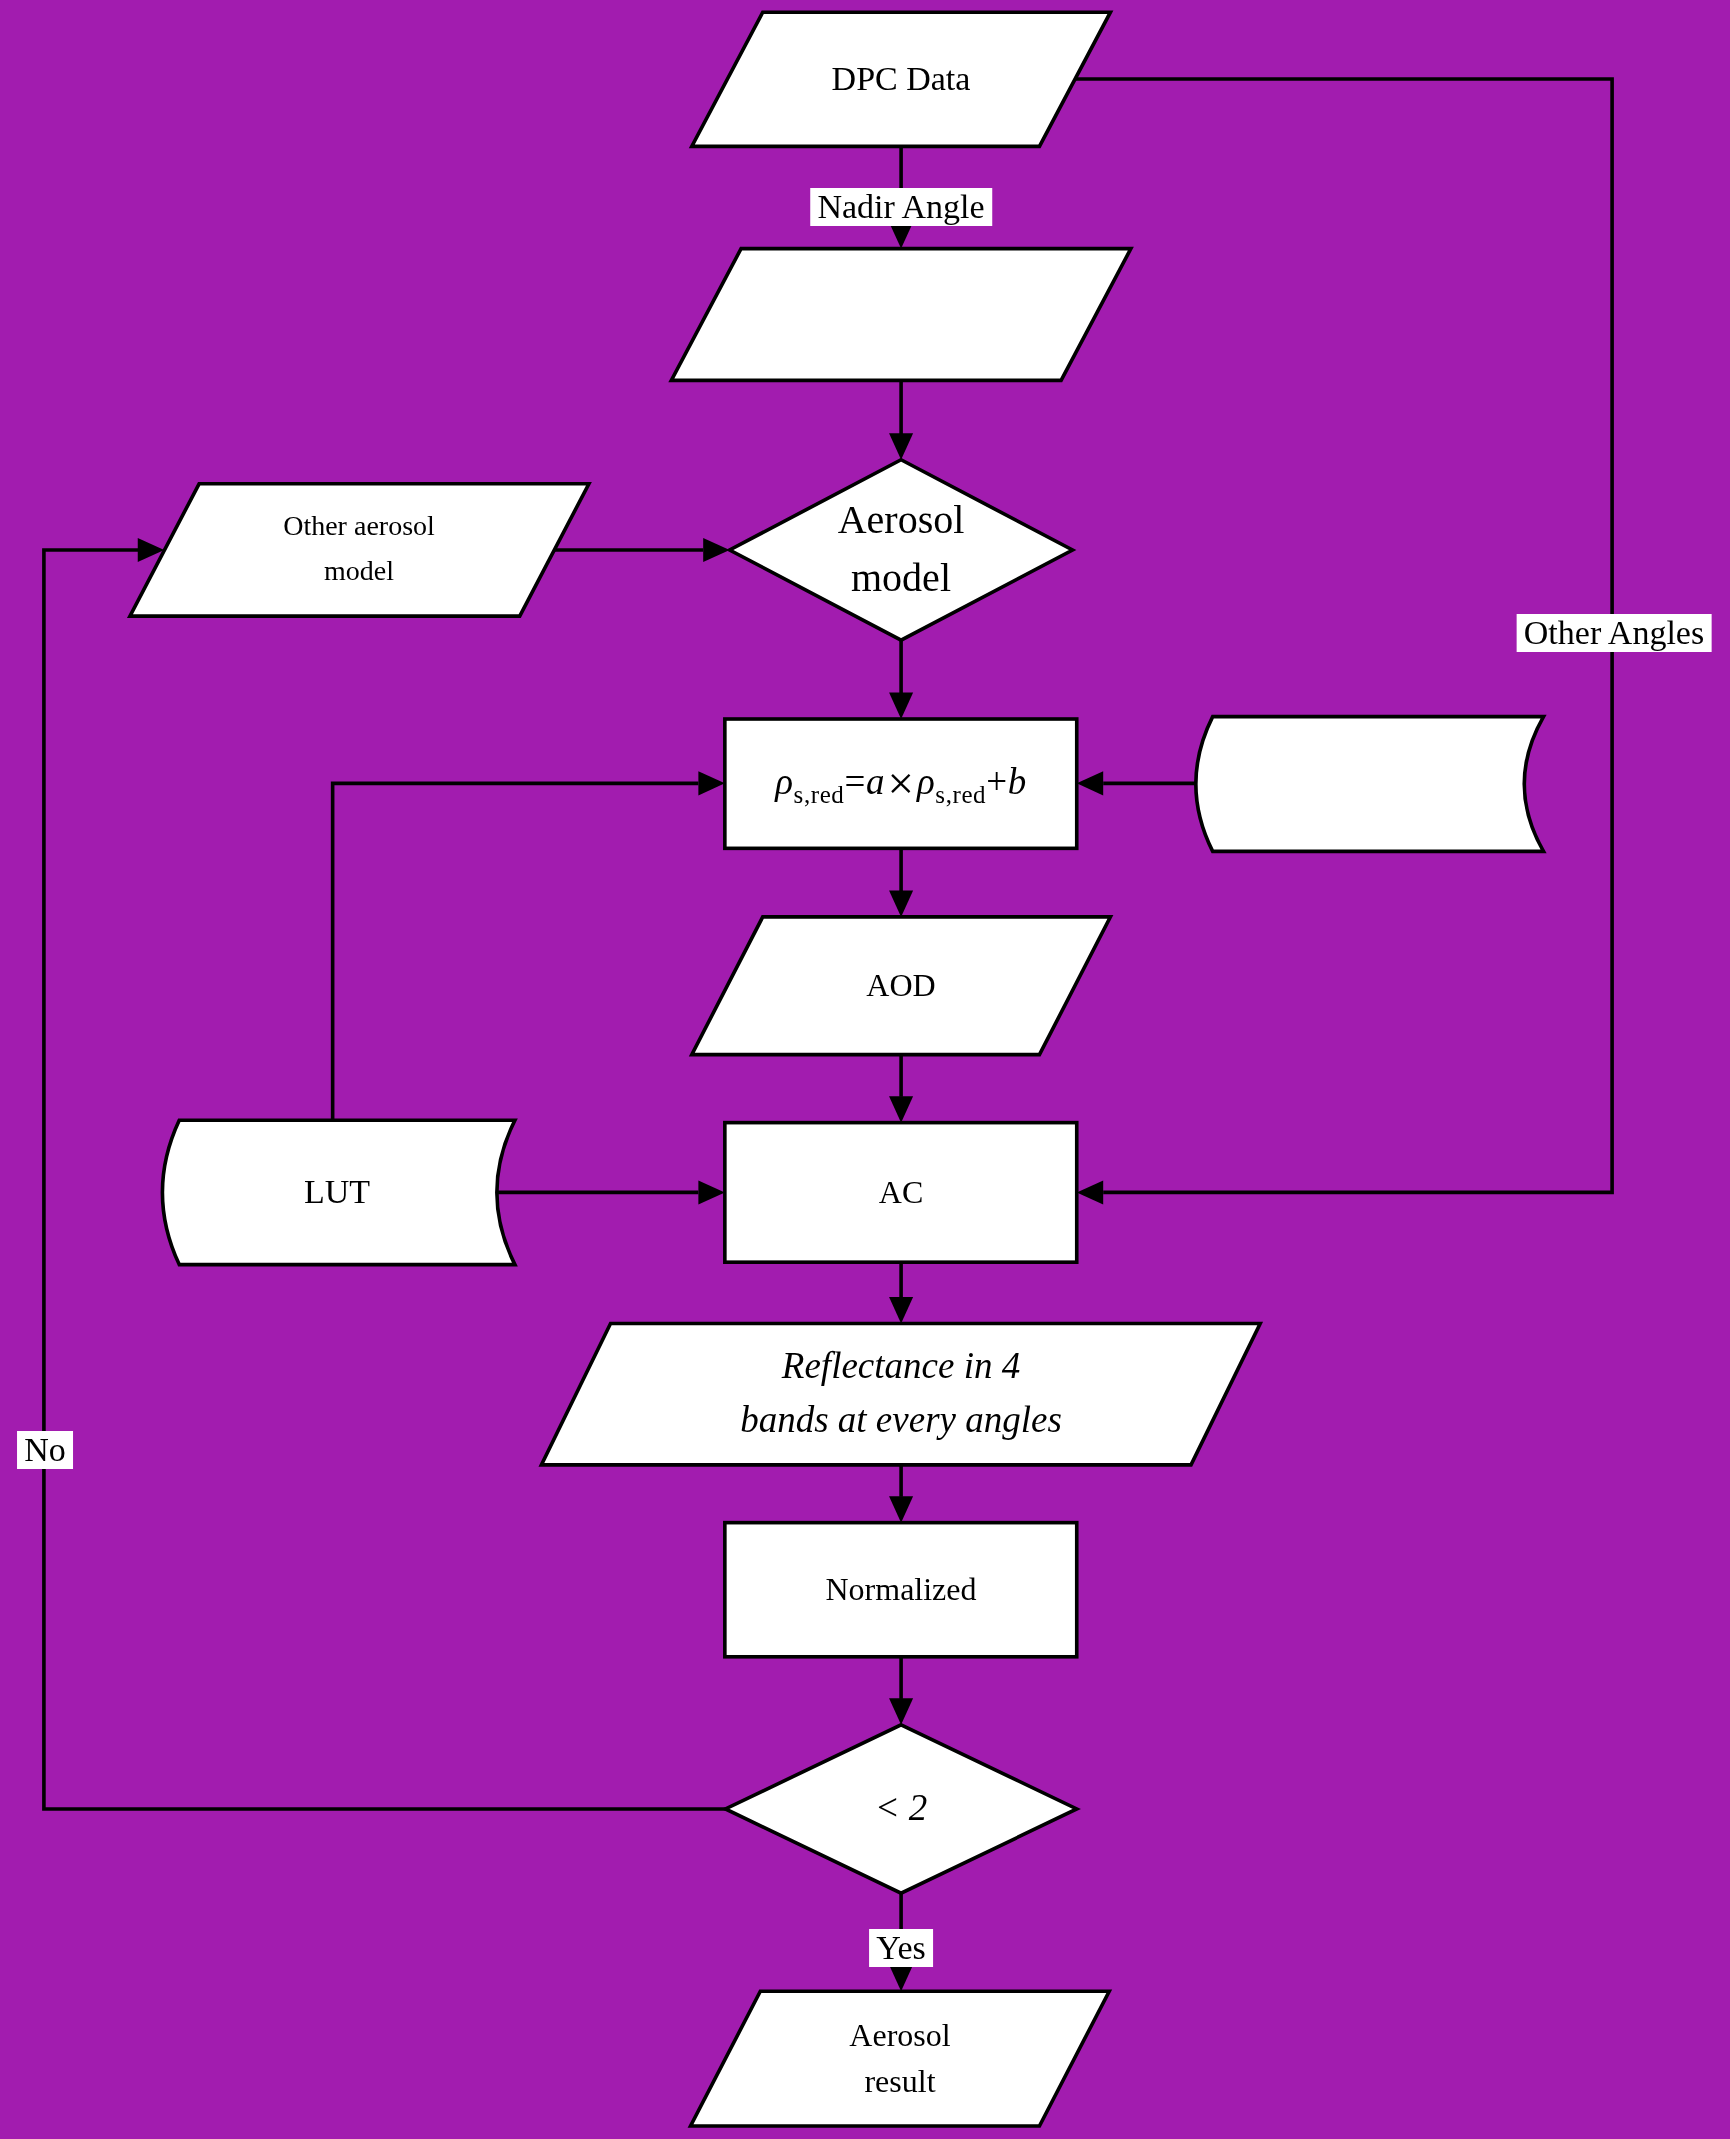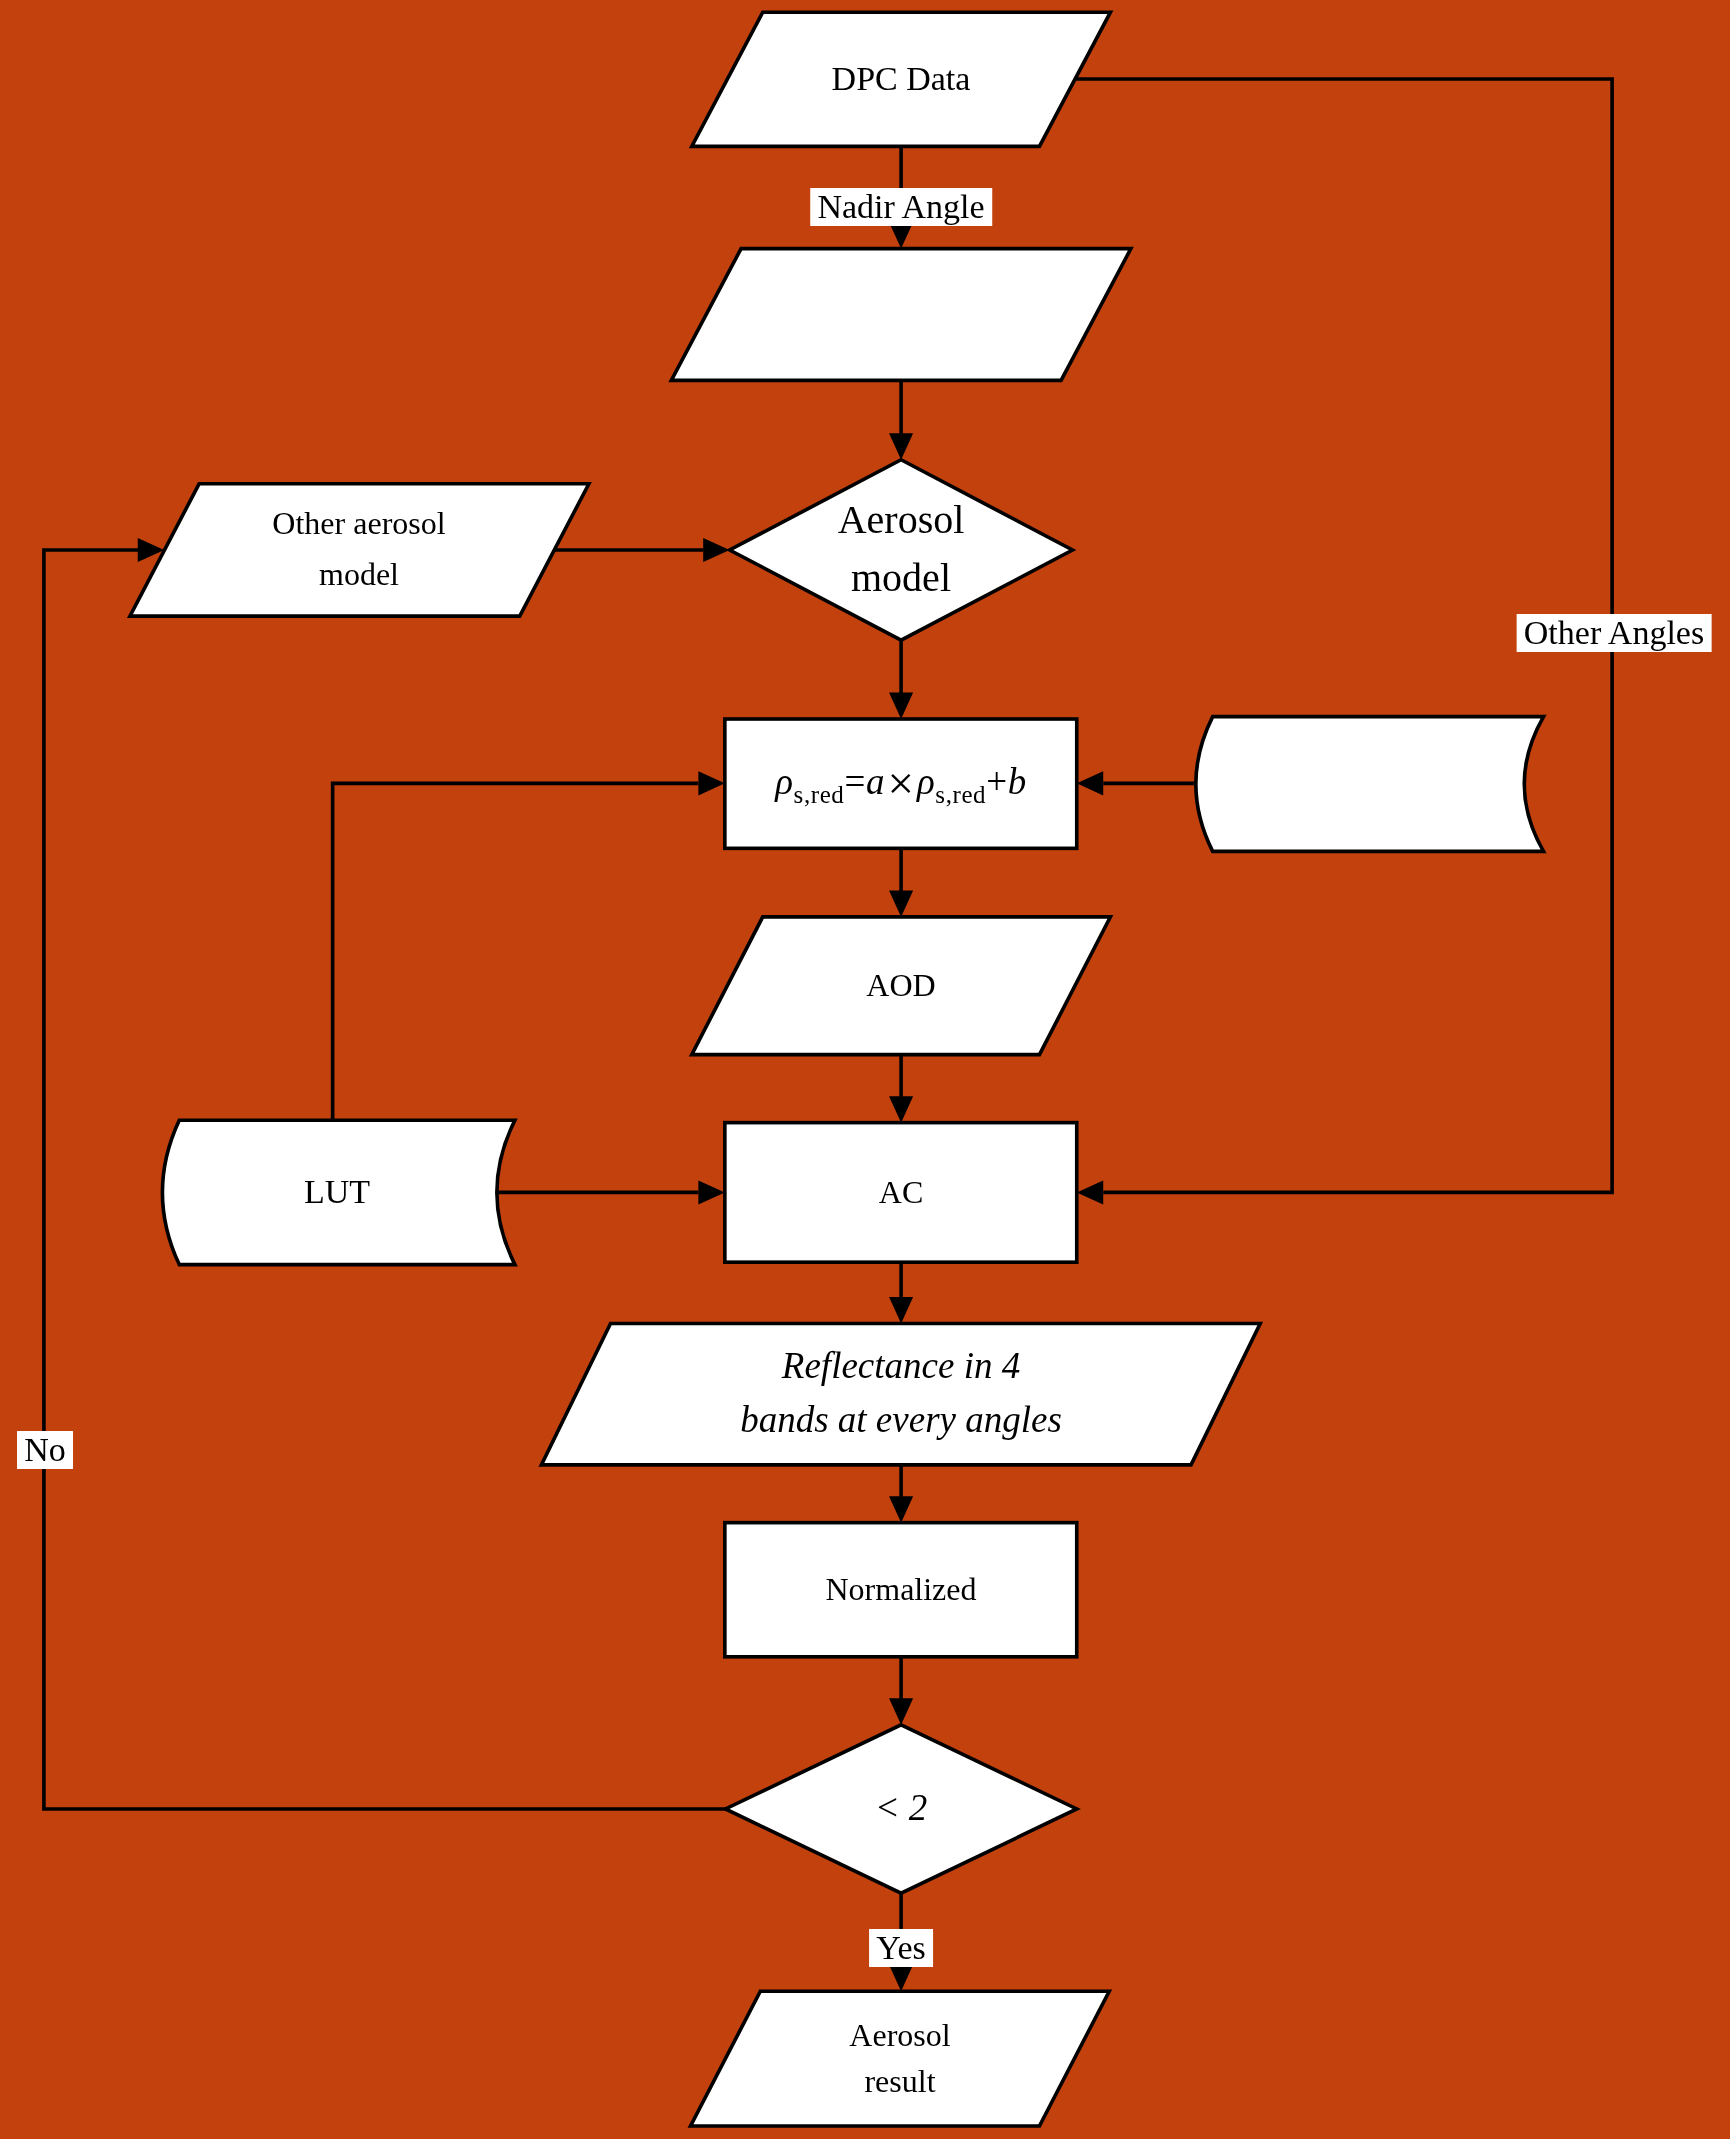--- a/index.html
+++ b/index.html
@@ -1,20 +1,20 @@
 <!DOCTYPE html>
 <html style="font-size:9.6px"><head>
 <meta charset="utf-8">
 <style>
   html, body { margin:0; padding:0; background:#ffffff; }
   body { width:1730px; height:2140px; font-family:"Liberation Serif", serif; color:#000; }
-  .stage { position:relative; width:1730px; height:2140px; background:#c2410c; overflow:hidden; }
+  .stage { position:relative; width:1730px; height:2140px; background:#a21caf; overflow:hidden; }
   svg.wires { position:absolute; left:0; top:0; display:block; }
   .lbl { position:absolute; transform:translate(-50%,-50%); text-align:center; white-space:nowrap; color:#000; }
-  .t52 { font-size:32px; }
+  .t52 { font-size:28px; }
   .t56 { font-size:34px; }
   .t62 { font-size:37px;font-style:italic; }
   .t66 { font-size:40px; }
   .t72 { font-size:32px; }
   .lh160 { line-height:1.6; }
   .lh145 { line-height:1.45; }
   .on-line { background:#ffffff; padding:0 7.2px; }
   .formula { font-size:37px; font-style:italic; letter-spacing:0.6px; }
   .formula .up { font-style:normal; }
   .formula sub { font-size:25px; font-style:normal; line-height:0; }

